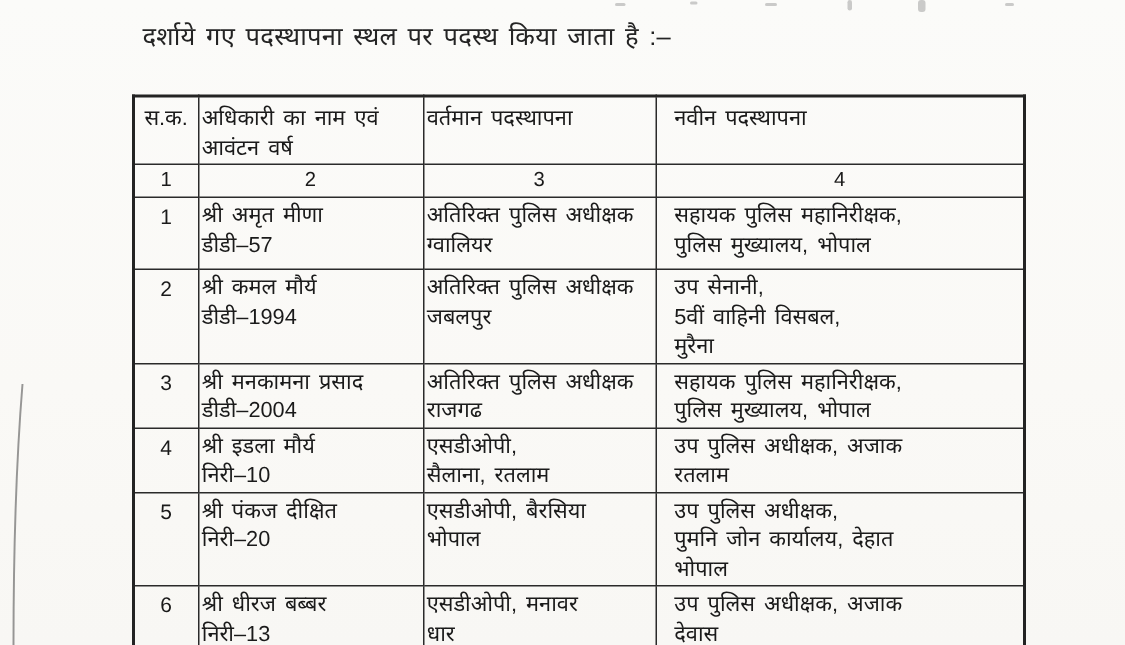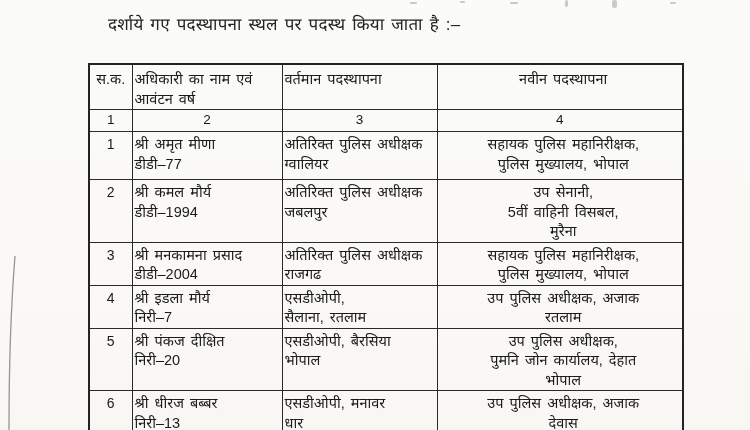--- a/index.html
+++ b/index.html
@@ -31,21 +31,21 @@
   }
   .frag-a { left: 30px;  top: 2px; width: 7px;  height: 2px; }
   .frag-b { left: 80px;  top: 1px; width: 5px;  height: 2px; }
   .frag-c { left: 130px; top: 2px; width: 8px;  height: 2px; }
   .frag-d { left: 185px; top: 0;   width: 3px;  height: 7px; border-radius: 0 0 3px 3px; background: rgba(90,90,90,0.45); }
   .frag-e { left: 232px; top: 0;   width: 5px;  height: 8px; border-radius: 0 0 4px 2px; background: rgba(80,80,80,0.5); }
   .frag-f { left: 290px; top: 2px; width: 6px;  height: 2px; }
 
   .intro-line {
     position: absolute;
-    left: 108px;
+    left: 95px;
     top: 12px;
     font-size: 17px;
     color: #242424;
     letter-spacing: 0.2px;
     word-spacing: 2px;
     white-space: nowrap;
   }
 
   .crease-svg {
     position: absolute;
@@ -75,21 +75,21 @@
     white-space: pre-line;
     word-spacing: 2px;
     overflow: hidden;
   }
   .doc-table td.c-sno {
     text-align: center;
     padding: 3px 1px 12px 1px;
     font-size: 14px;
     margin-left: 44px;
   }
-  .doc-table td.c-new { padding-left: 12px; text-align: center; }
+  .doc-table td.c-new { padding-left: 12px; }
   .doc-table tr.r-head td {
     line-height: 20px;
     padding-top: 4px;
     font-size: 14.5px;
   }
   .doc-table tr.r-nums td {
     text-align: center;
     padding: 1px 0 0 0;
     line-height: 18px;
     font-size: 13.5px;
@@ -141,21 +141,21 @@
       <tr class="r-nums">
         <td>1</td>
         <td>2</td>
         <td>3</td>
         <td>4</td>
       </tr>
 
       <tr class="r-1">
         <td class="c-sno">1</td>
         <td>श्री अमृत मीणा
-डीडी–77</td>
+डीडी–57</td>
         <td>अतिरिक्त पुलिस अधीक्षक
 ग्वालियर</td>
         <td class="c-new">सहायक पुलिस महानिरीक्षक,
 पुलिस मुख्यालय, भोपाल</td>
       </tr>
       <tr class="r-2">
         <td class="c-sno">2</td>
         <td>श्री कमल मौर्य
 डीडी–1994</td>
         <td>अतिरिक्त पुलिस अधीक्षक
@@ -169,21 +169,21 @@
         <td>श्री मनकामना प्रसाद
 डीडी–2004</td>
         <td>अतिरिक्त पुलिस अधीक्षक
 राजगढ</td>
         <td class="c-new">सहायक पुलिस महानिरीक्षक,
 पुलिस मुख्यालय, भोपाल</td>
       </tr>
       <tr class="r-4">
         <td class="c-sno">4</td>
         <td>श्री इडला मौर्य
-निरी–7</td>
+निरी–10</td>
         <td>एसडीओपी,
 सैलाना, रतलाम</td>
         <td class="c-new">उप पुलिस अधीक्षक, अजाक
 रतलाम</td>
       </tr>
       <tr class="r-5">
         <td class="c-sno">5</td>
         <td>श्री पंकज दीक्षित
 निरी–20</td>
         <td>एसडीओपी, बैरसिया

